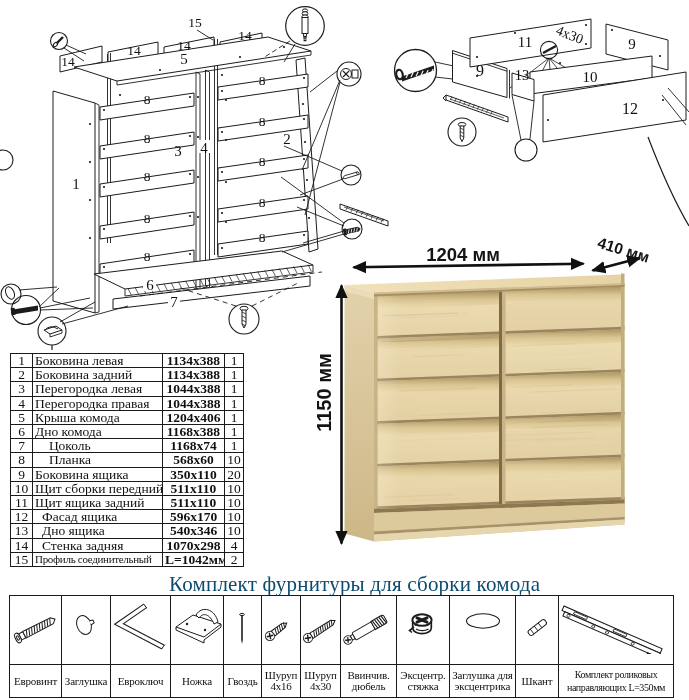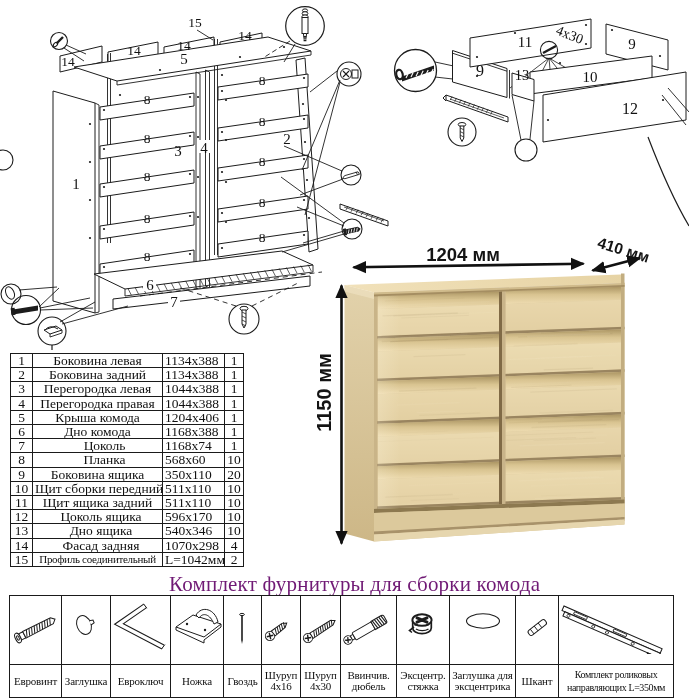--- a/index.html
+++ b/index.html
@@ -1,29 +1,29 @@
 <!DOCTYPE html>
 <html><head>
 <meta charset="utf-8">
 <style>
 html,body{margin:0;padding:0;}
 body{width:689px;height:700px;background:#ffffff;position:relative;overflow:hidden;
      font-family:"Liberation Serif",serif;}
 .abs{position:absolute;}
 #parts{border-collapse:collapse;table-layout:fixed;}
 #parts td{border:1px solid #1a1a1a;padding:0 2px;font-size:13.5px;line-height:13.2px;
-  white-space:nowrap;overflow:hidden;color:#111;text-align:center;}
+  white-space:nowrap;overflow:hidden;color:#111;}
 #parts td.num{text-align:center;padding:0;}
-#parts td.sz{text-align:left;}
+#parts td.sz{text-align:center;font-weight:bold;}
 #parts td.q{text-align:center;padding:0;}
 #hw{border-collapse:collapse;table-layout:fixed;}
 #hw td{border:1px solid #1a1a1a;padding:0;text-align:center;vertical-align:middle;color:#111;}
 #hw tr.icr td{height:52px;} #hw tr.nmr td{height:23px;} #hw tr.qtr td{height:21px;} #hw td.nm{font-size:11px;line-height:11px;letter-spacing:-0.2px;white-space:nowrap;overflow:hidden;}
 #hw td.qt{font-size:16px;}
-#title{font-size:20px;color:#701a75;white-space:nowrap;}
+#title{font-size:20px;color:#0c4a6e;white-space:nowrap;}
 </style>
 </head>
 <body>
 
 <svg class="abs" id="diag" style="left:0;top:0" width="689" height="350" viewBox="0 0 689 350">
 <g font-family="Liberation Serif, serif">
 <polygon points="60,56 102,46 102,62 60,72" stroke="#1c1c1c" fill="white" stroke-width="1"></polygon>
 <polygon points="108,52 158,42 158,58 108,68" stroke="#1c1c1c" fill="white" stroke-width="1"></polygon>
 <polygon points="164,47 214,37 214,53 164,63" stroke="#1c1c1c" fill="white" stroke-width="1"></polygon>
 <polygon points="220,42 262,33 262,48 220,58" stroke="#1c1c1c" fill="white" stroke-width="1"></polygon>
@@ -487,33 +487,33 @@
         <td class="q">10</td>
       </tr>
 <tr>
         <td class="num">11</td>
         <td>Щит ящика задний</td>
         <td class="sz">511х110</td>
         <td class="q">10</td>
       </tr>
 <tr>
         <td class="num">12</td>
-        <td><span style="padding-left:7px">Цоколь ящика</span></td>
+        <td><span style="padding-left:7px">Фасад ящика</span></td>
         <td class="sz">596х170</td>
         <td class="q">10</td>
       </tr>
 <tr>
         <td class="num">13</td>
         <td><span style="padding-left:7px">Дно ящика</span></td>
         <td class="sz">540х346</td>
         <td class="q">10</td>
       </tr>
 <tr>
         <td class="num">14</td>
-        <td><span style="padding-left:7px">Фасад задняя</span></td>
+        <td><span style="padding-left:7px">Стенка задняя</span></td>
         <td class="sz">1070х298</td>
         <td class="q">4</td>
       </tr>
 <tr>
         <td class="num">15</td>
         <td style="font-size:11px;letter-spacing:-0.3px">Профиль соединительный</td>
         <td class="sz">L=1042мм</td>
         <td class="q">2</td>
       </tr>
 </tbody>

